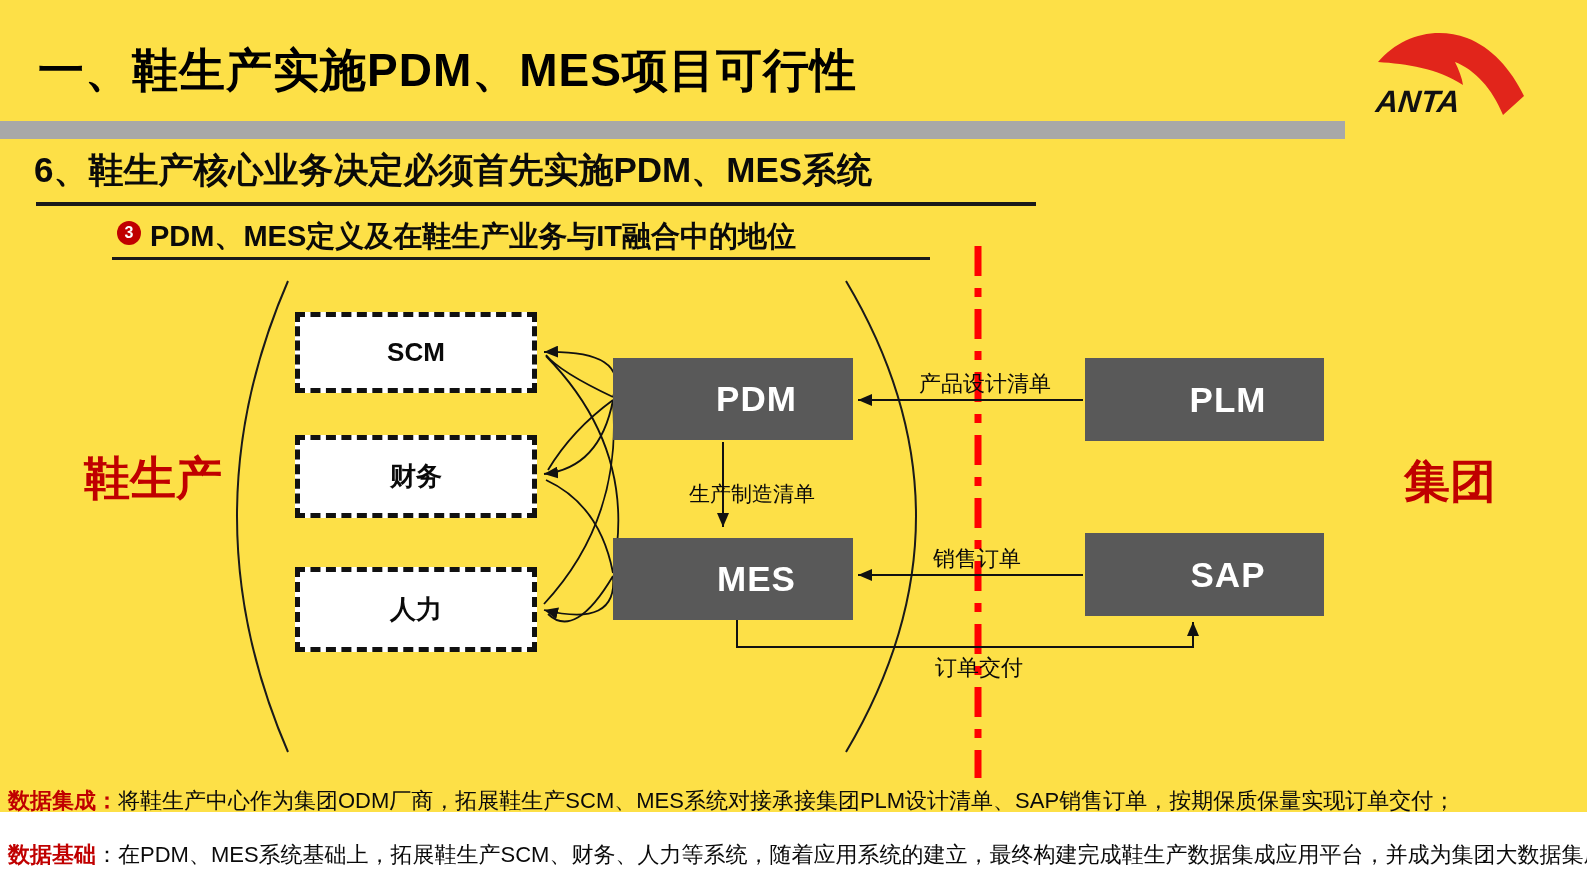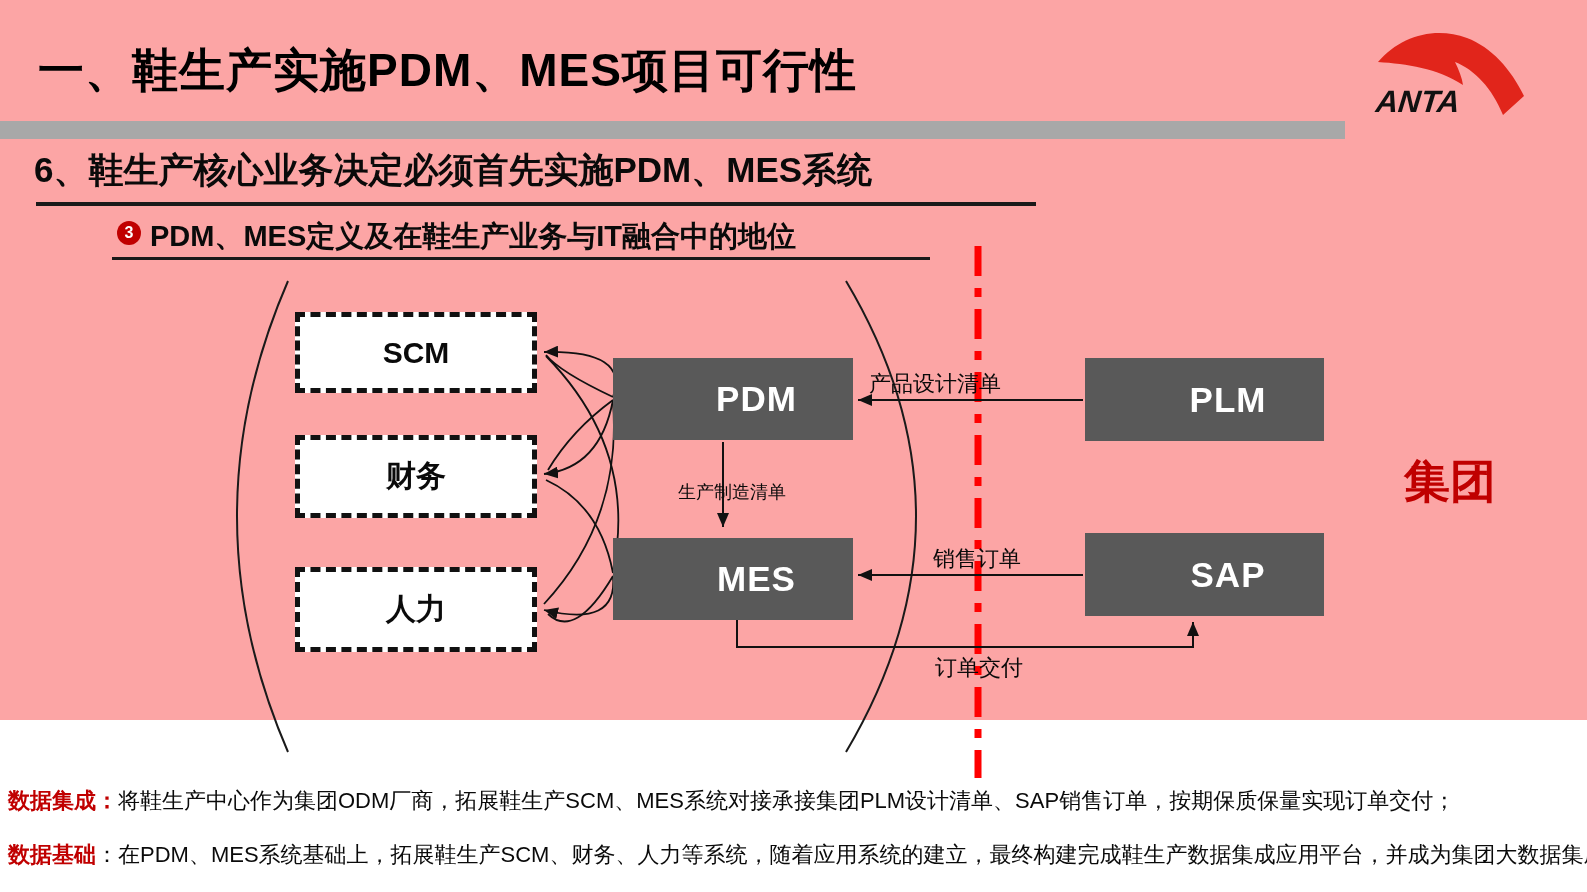--- a/index.html
+++ b/index.html
@@ -1,19 +1,19 @@
 <!DOCTYPE html>
 <html><head>
 <meta charset="utf-8">
 <style>
   * { margin:0; padding:0; box-sizing:border-box; }
   html,body { width:1587px; height:892px; background:#ffffff; overflow:hidden;
               font-family:"Liberation Sans","DejaVu Sans",sans-serif; }
   .abs { position:absolute; }
-  #stage { position:relative; width:1587px; height:720px; background:#fca5a5; }
+  #stage { position:relative; width:1587px; height:812px; background:#fde047; }
 
   
   .slide-title { left:38px; top:40px; font-size:46px; font-weight:900; color:#000;
                  letter-spacing:1px; z-index:4; white-space:nowrap; }
   .gray-bar { left:0; top:121px; width:1345px; height:18px; background:#a8a8a8; z-index:3; }
   .subtitle { left:34px; top:147px; font-size:35px; font-weight:800; color:#0a0a0a;
               z-index:4; white-space:nowrap; }
   .subtitle-rule { left:36px; top:202px; width:1000px; height:4px; background:#1a1a1a; z-index:3; }
 
   
@@ -26,43 +26,43 @@
 
   
   .logo { left:1372px; top:24px; width:156px; height:102px; z-index:4; }
   .logo svg { position:absolute; left:0; top:0; }
   .logo-text { position:absolute; left:4px; top:60px; font-size:31px; font-weight:900;
                font-style:italic; color:#111; letter-spacing:0px; transform:skewX(-6deg); }
 
   
   .dashed-box { border:5px dashed #111; background:#fff; z-index:2;
                 display:flex; align-items:center; justify-content:center;
-                font-size:30px; font-weight:800; color:#0a0a0a; }
+                font-size:26px; font-weight:800; color:#0a0a0a; }
   .sys-box { background:#595959; z-index:2; display:flex; align-items:center; justify-content:center;
              font-size:35px; font-weight:800; color:#fff; letter-spacing:1px;padding-left:47px; }
   .platform-box { left:383px; top:702px; width:357px; height:68px; background:#c00000; z-index:2;
                   display:flex; align-items:center; justify-content:center;
                   font-size:36px; font-weight:800; color:#fff; letter-spacing:2px; }
 
   #box-scm  { left:295px; top:312px; width:242px; height:81px; }
   #box-fin  { left:295px; top:435px; width:242px; height:83px; }
   #box-hr   { left:295px; top:567px; width:242px; height:85px; }
   #box-pdm  { left:613px; top:358px; width:240px; height:82px; }
   #box-mes  { left:613px; top:530px; width:240px; height:82px;margin-top:8px; }
   #box-plm  { left:1085px; top:358px; width:239px; height:83px; }
   #box-sap  { left:1085px; top:533px; width:239px; height:83px; }
 
   .group-label { font-size:46px; font-weight:900; color:#c00000; z-index:4; white-space:nowrap; }
   #label-shoe  { left:84px;  top:448px; }
   #label-group { left:1404px; top:451px;text-align:center; }
 
   .flow-label { font-size:22px; font-weight:500; color:#0a0a0a; z-index:3; text-align:center;
                 white-space:nowrap; }
-  #fl-design   { left:869px; top:369px; width:132px;text-align:right; }
-  #fl-mfg      { left:666px; top:480px; width:132px; font-size:18px; }
+  #fl-design   { left:919px; top:369px; width:132px;text-align:right; }
+  #fl-mfg      { left:686px; top:480px; width:132px; font-size:21px; }
   #fl-sales    { left:931px; top:544px; width:92px;  }
   #fl-delivery { left:933px; top:653px; width:92px;  }
 
   
   .note { left:8px; font-size:22px; color:#0a0a0a; z-index:4; white-space:nowrap; font-weight:500; }
   #note1 { top:786px; }
   #note2 { top:840px; }
   .note .red-label { color:#c00000; font-weight:800; }
 
   svg.layer { position:absolute; left:0; top:0; z-index:1; }
@@ -122,20 +122,21 @@
   <div id="box-scm" class="abs dashed-box">SCM</div>
   <div id="box-fin" class="abs dashed-box">财务</div>
   <div id="box-hr" class="abs dashed-box">人力</div>
 
   <div id="box-pdm" class="abs sys-box">PDM</div>
   <div id="box-mes" class="abs sys-box">MES</div>
   <div id="box-plm" class="abs sys-box">PLM</div>
   <div id="box-sap" class="abs sys-box">SAP</div>
 
 
+  <div id="label-shoe" class="abs group-label">鞋生产</div>
   <div id="label-group" class="abs group-label">集团</div>
 
   <div id="fl-design" class="abs flow-label">产品设计清单</div>
   <div id="fl-mfg" class="abs flow-label">生产制造清单</div>
   <div id="fl-sales" class="abs flow-label">销售订单</div>
   <div id="fl-delivery" class="abs flow-label">订单交付</div>
 
   <div id="note1" class="abs note">
     <span class="red-label">数据集成：</span><span></span><span>将鞋生产中心作为集团ODM厂商，拓展鞋生产SCM、MES系统对接承接集团PLM设计清单、SAP销售订单，按期保质保量实现订单交付；</span>
   </div>

